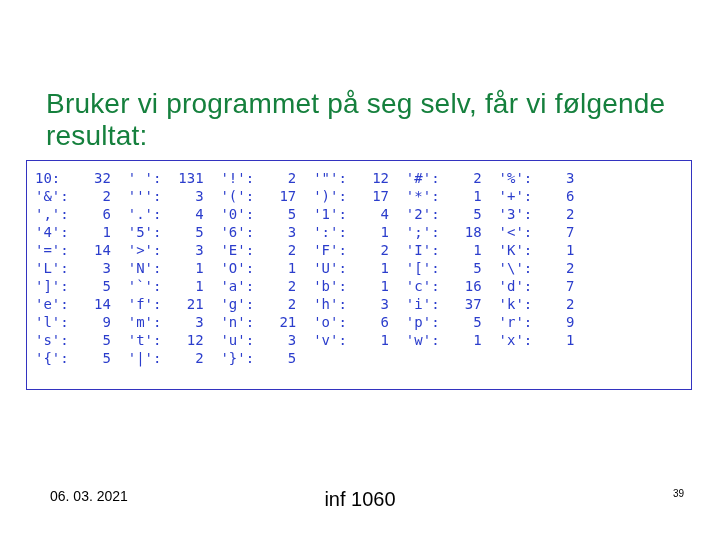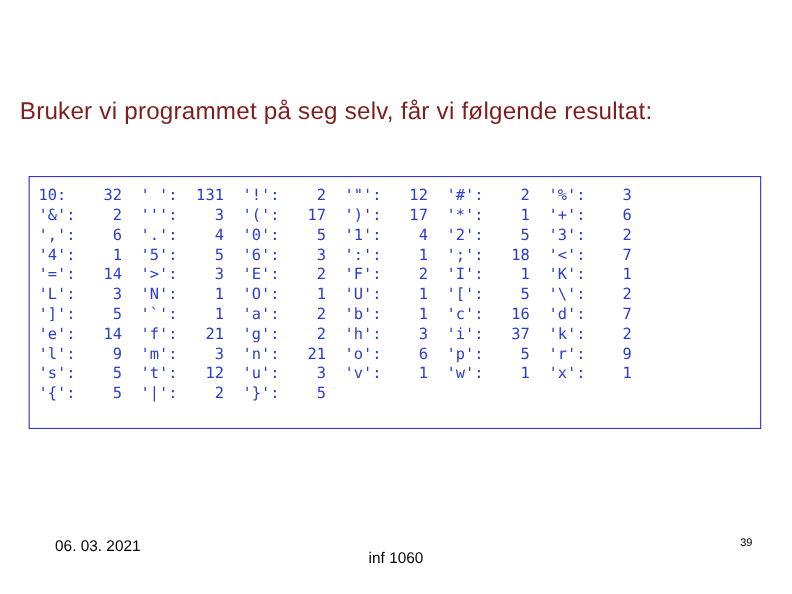--- a/index.html
+++ b/index.html
@@ -7,24 +7,24 @@
     padding: 0;
     width: 720px;
     height: 540px;
     background: #fff;
     font-family: Arial, Helvetica, sans-serif;
     position: relative;
     overflow: hidden;
   }
   .heading {
     position: absolute;
-    left: 18px;
+    left: 46px;
     top: 88px;
-    font-size: 22px;
-    color: #7f1d1d;
+    font-size: 28px;
+    color: #15803d;
     letter-spacing: 0.2px;
   }
   .codebox {
     position: absolute;
     left: 26px;
     top: 160px;
     width: 666px;
     height: 230px;
     border: 1px solid #3333c0;
     background: #fff;
@@ -47,23 +47,22 @@
   .footer .date {
     position: absolute;
     left: 50px;
     font-size: 14px;
     color: #000;
   }
   .footer .course {
     position: absolute;
     left: 50%;
     transform: translateX(-50%);
-    font-size: 14px;
+    font-size: 20px;
     color: #000;
-    margin-top: 11px;
   }
   .footer .page {
     position: absolute;
     right: 36px;
     font-size: 10px;
     color: #000;
   }
 </style>
 </head>
 <body>

